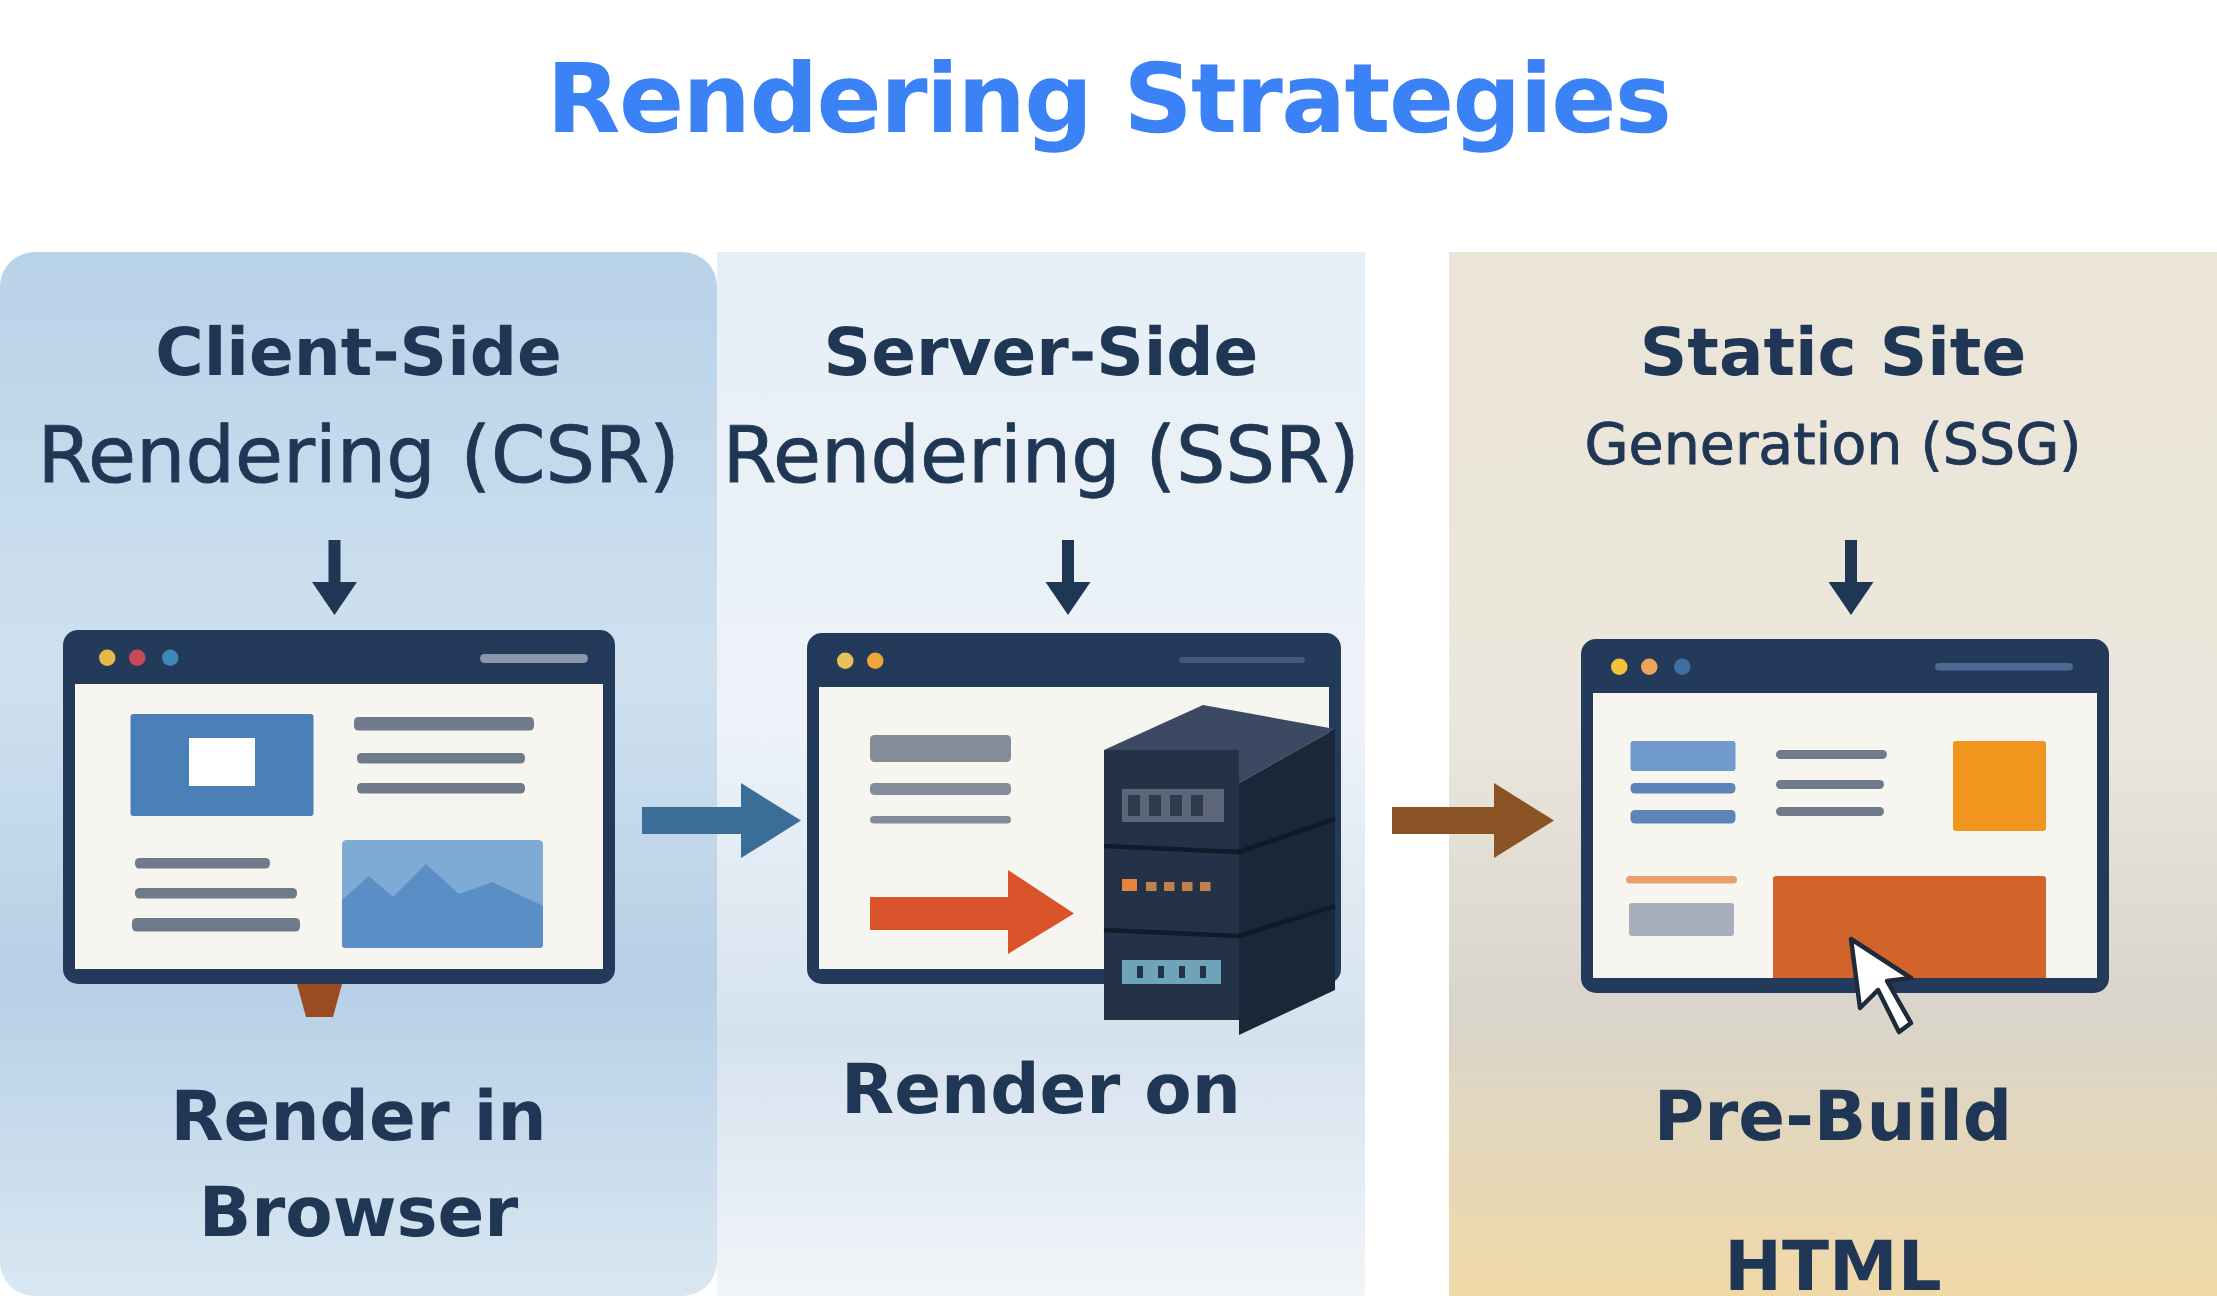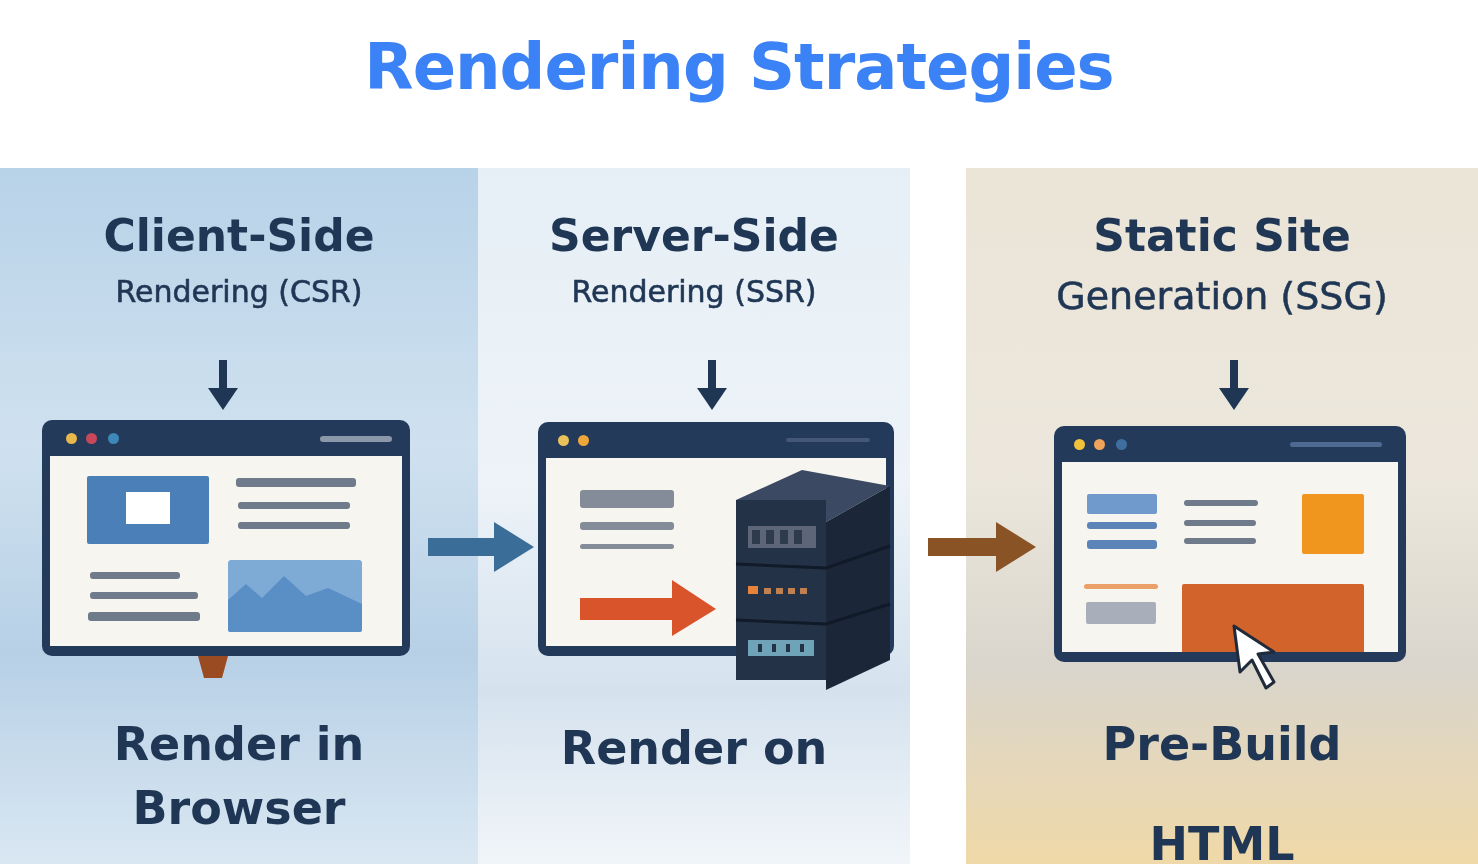--- a/index.html
+++ b/index.html
@@ -1,24 +1,24 @@
 <!DOCTYPE html>
 <html><head>
 <meta charset="utf-8">
 <style>
   * { box-sizing: border-box; margin: 0; padding: 0; }
   body { width: 1478px; height: 864px; overflow: hidden; background: #ffffff; font-family: "DejaVu Sans", sans-serif; position: relative; }
   .title { position: absolute; top: 30px; left: 0; width: 1478px; text-align: center; font-size: 64px; font-weight: bold; color: #3b82f6; letter-spacing: -1px; }
   .panel { position: absolute; top: 168px; height: 696px; }
-  .p1 { left: 0; width: 478px; background: linear-gradient(180deg, #b8d2e8 0%, #cfe1ef 40%, #b7d0e6 70%, #d9e7f2 100%); }
+  .p1 { left: 0; width: 478px; background: linear-gradient(180deg, #b8d2e8 0%, #cfe1ef 40%, #b7d0e6 70%, #d9e7f2 100%); border-radius: 23px; }
   .p2 { left: 478px; width: 432px; background: linear-gradient(180deg, #e6eff6 0%, #edf3f8 45%, #d5e2ee 75%, #f1f5f9 100%); }
   .p3 { left: 966px; width: 512px; background: linear-gradient(180deg, #ebe5d8 0%, #ece7dc 45%, #d9d5cc 72%, #f0d9a8 100%); }
   .heading { position: absolute; width: 100%; text-align: center; color: #1f3654; font-weight: bold; }
   .h-line1 { top: 42px; font-size: 44px; }
-  .h-line2 { top: 106px; font-size: 30px; font-weight: normal; -webkit-text-stroke: 0.6px #1f3654; }
+  .h-line2 { top: 106px; font-size: 52px; font-weight: normal; -webkit-text-stroke: 0.6px #1f3654; }
   .down-arrow { position: absolute; top: 192px; width: 30px; height: 52px; }
   .footer { position: absolute; width: 100%; text-align: center; color: #1f3654; font-weight: bold; font-size: 46px; line-height: 64px; }
   .browser { position: absolute; background: #233a5a; border-radius: 10px; }
   .browser .bar { position: absolute; left: 0; right: 0; top: 0; height: 36px; }
   .dot { position: absolute; top: 13px; width: 11px; height: 11px; border-radius: 50%; }
   .urlbar { position: absolute; top: 16px; height: 6px; border-radius: 3px; background: #8b98aa; }
   .viewport { position: absolute; left: 8px; right: 8px; top: 36px; bottom: 10px; background: #f7f5f0; overflow: hidden; }
   .blk { position: absolute; border-radius: 2px; }
   .line { position: absolute; height: 7px; border-radius: 3px; background: #6f7a8a; }
   .h-arrow { position: absolute; }
@@ -114,21 +114,21 @@
       </g>
     <rect x="20" y="176" width="66" height="16" fill="#6fa3b8"></rect>
     <g fill="#243247">
         <rect x="30" y="180" width="4" height="8"></rect>
         <rect x="44" y="180" width="4" height="8"></rect>
         <rect x="58" y="180" width="4" height="8"></rect>
         <rect x="72" y="180" width="4" height="8"></rect>
       </g>
   </svg>
 
-  <div class="footer" style="top:548px;">Render on</div>
+  <div class="footer" style="top:526px;">Render on</div>
 </div>
 
 <div class="panel p3">
   <div class="heading h-line2" style="font-size:38px;">Generation (SSG)</div>
   <div class="heading h-line1">Static Site</div>
   <svg class="down-arrow" style="left:253px;" viewBox="0 0 30 52">
     <rect x="11" y="0" width="8" height="34" fill="#1f3654"></rect>
     <polygon points="0,28 30,28 15,50" fill="#1f3654"></polygon>
   </svg>
 

